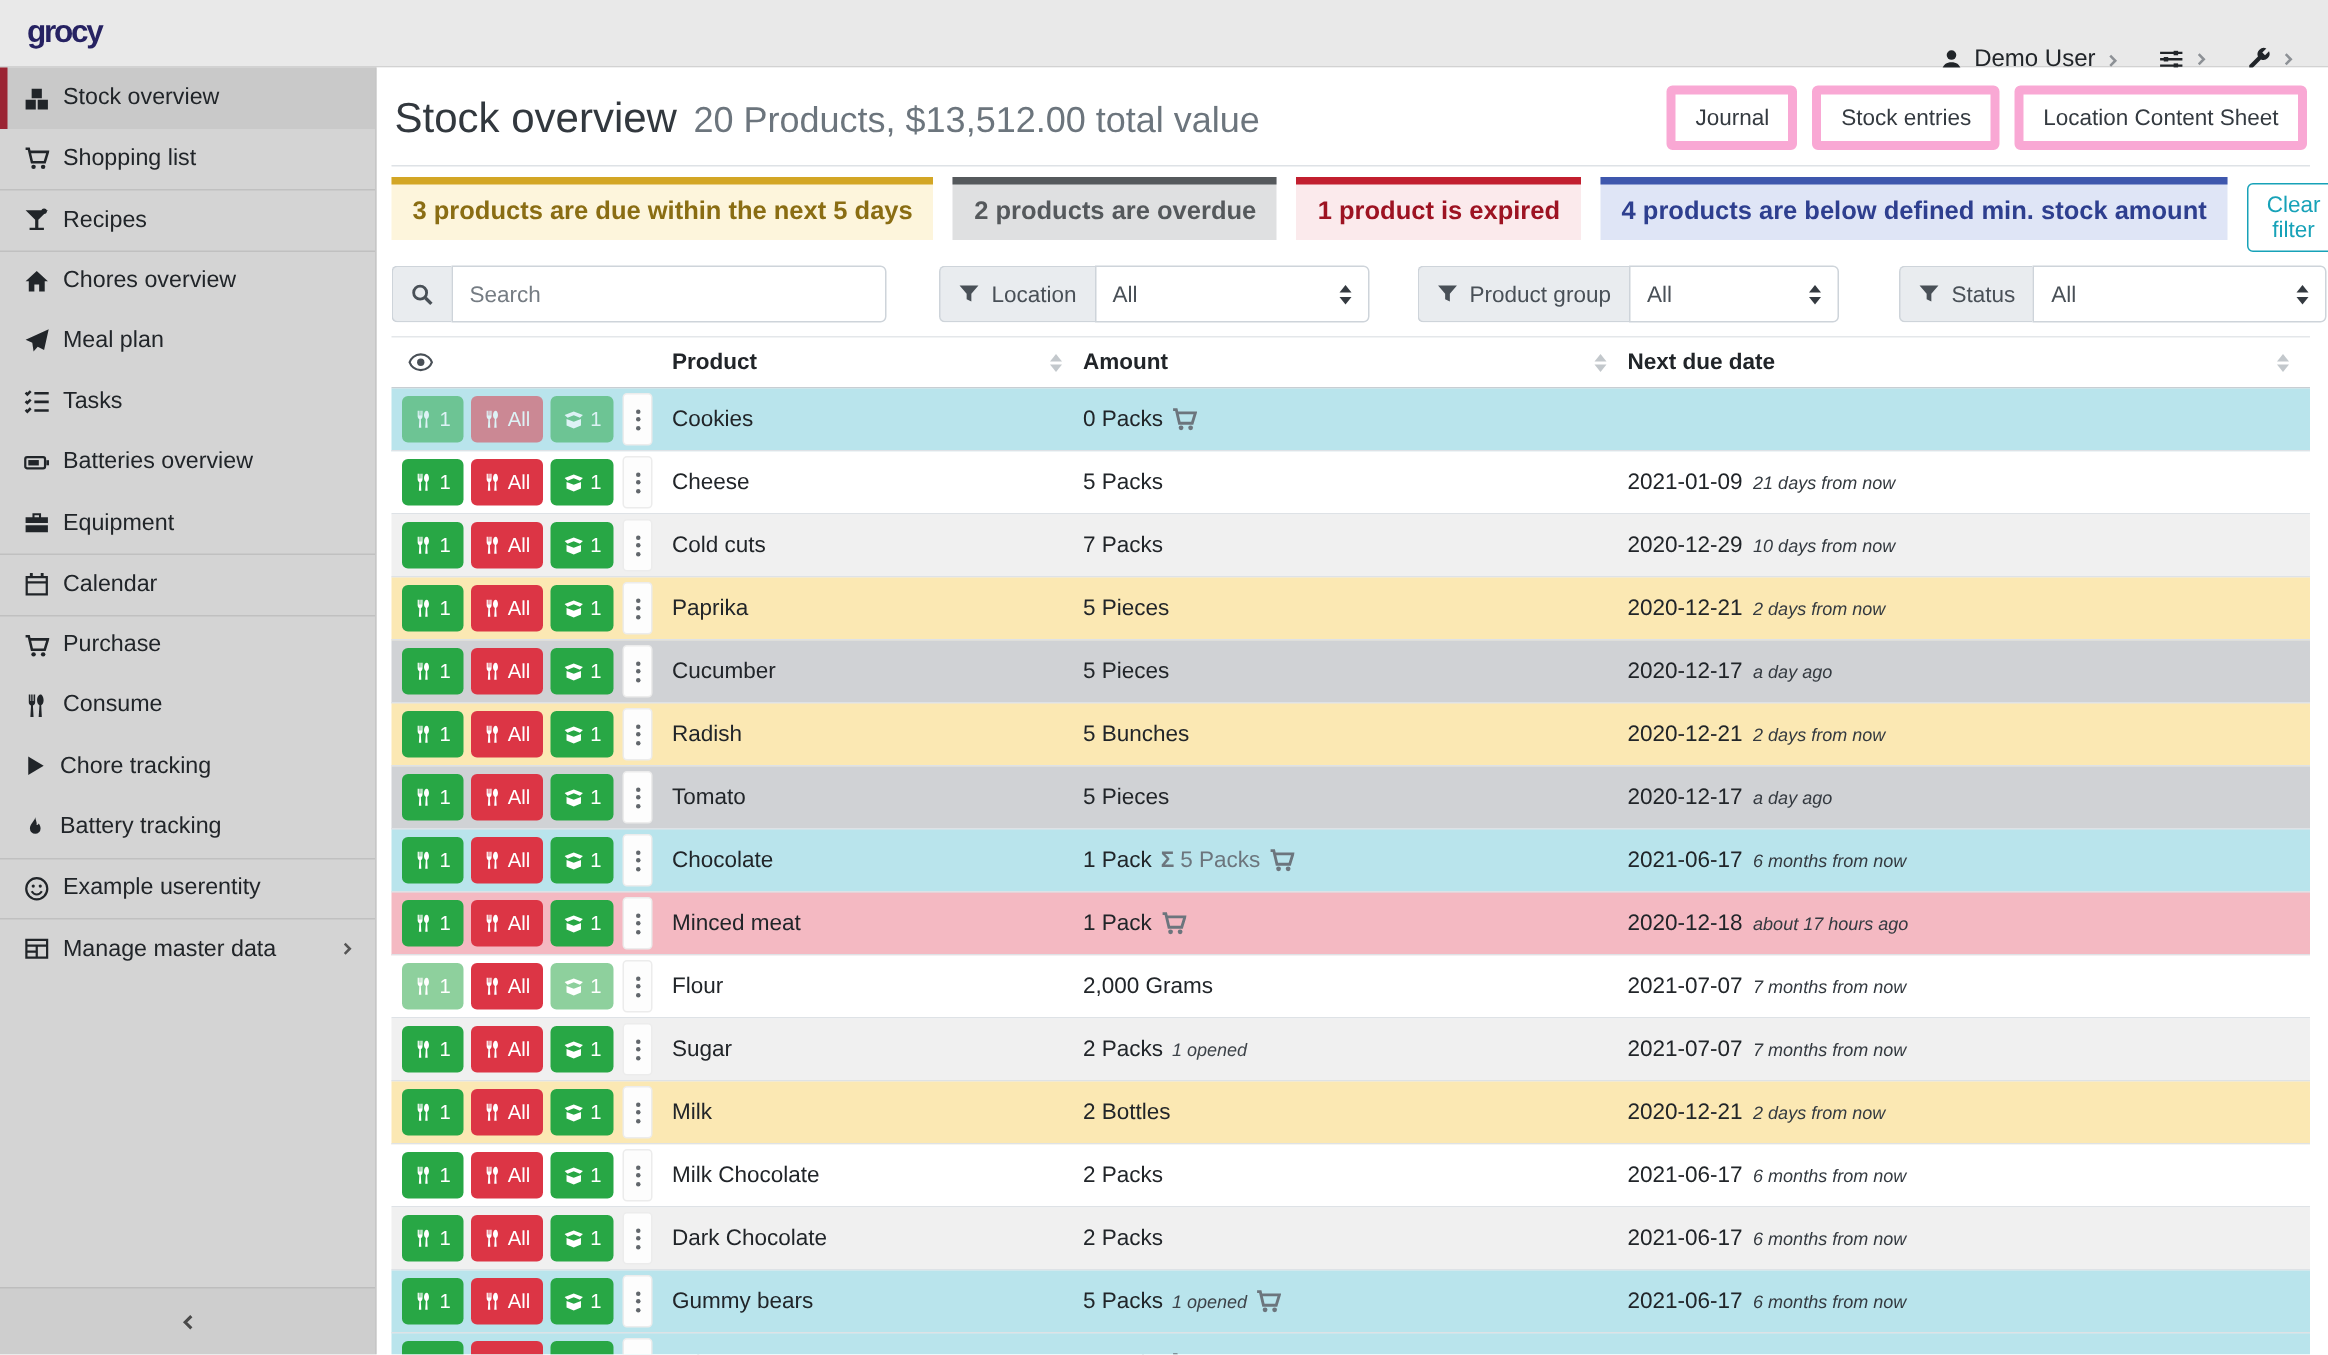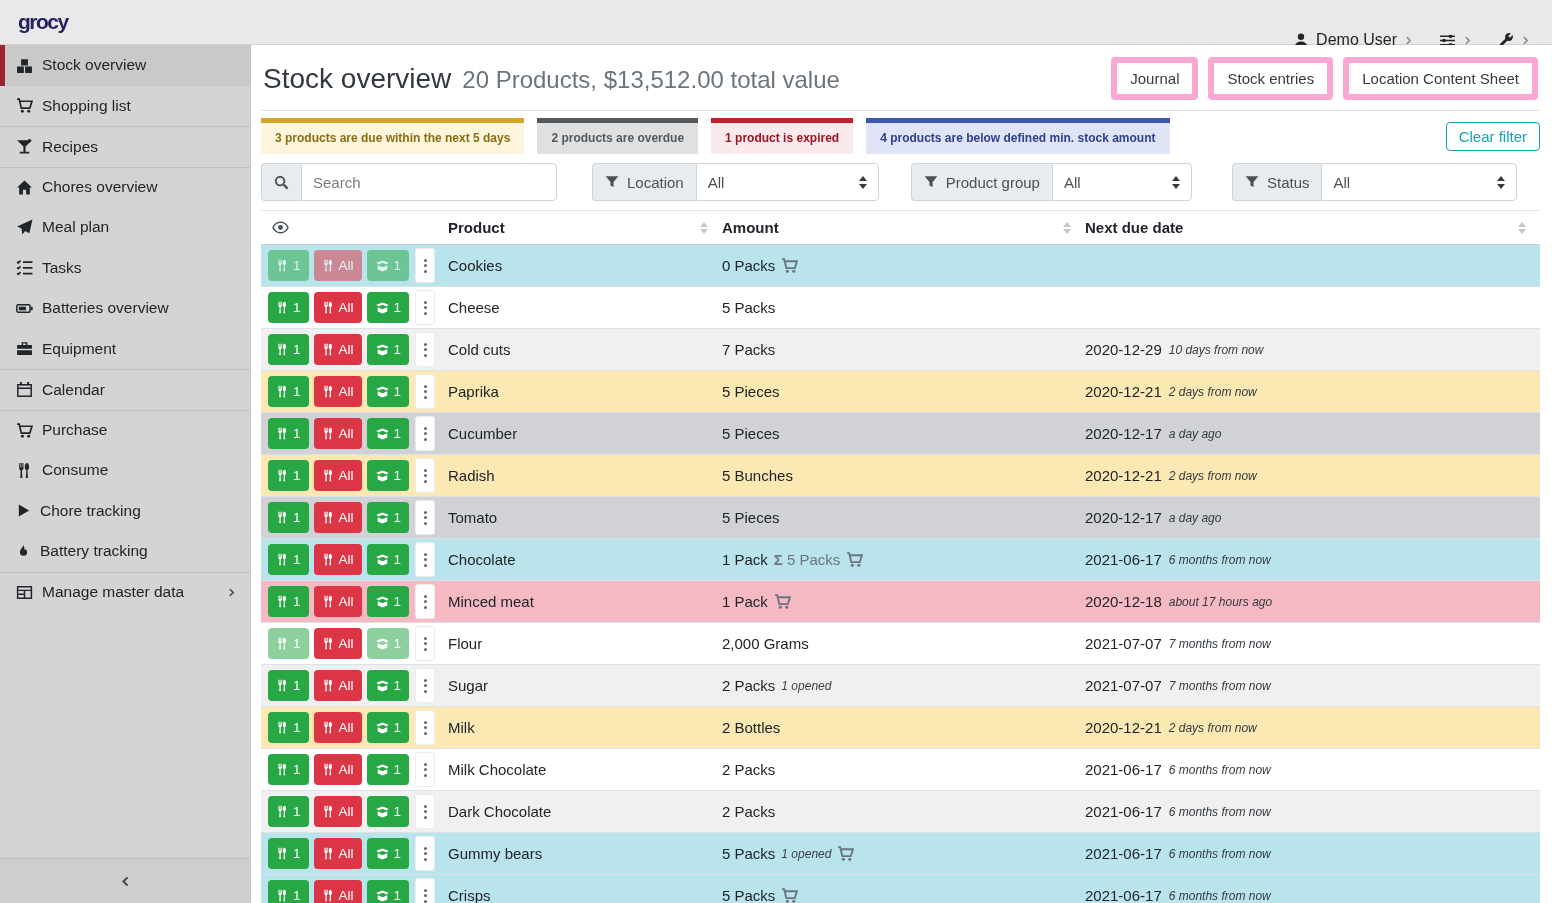--- a/index.html
+++ b/index.html
@@ -3,21 +3,21 @@
 <meta charset="utf-8">
 <style>
   * { box-sizing: border-box; margin: 0; padding: 0; }
   html,body { width:1552px; height:903px; overflow:hidden;
     font-family:"Liberation Sans","DejaVu Sans",sans-serif; background:#fff; color:#212529; }
 
   
   .topbar { height:45px; background:#e9e9e9; border-bottom:1px solid #d2d2d2;
     display:flex; align-items:center; justify-content:space-between; padding:0 22px 0 18px; }
   .logo { font-size:21px; font-weight:800; letter-spacing:-1.5px; color:#262262; cursor:pointer; }
-  .topbar-right { display:flex; align-items:center; gap:26px;margin-top:36px; }
+  .topbar-right { display:flex; align-items:flex-start; gap:26px;margin-top:36px; }
   .topbar-item { display:flex; align-items:center; gap:7px; font-size:16px; color:#212529; cursor:pointer; }
   .topbar-item .chev { color:#8d9196; }
   .ic { flex:none; display:block; }
 
   
   .layout { display:flex; height:858px; }
   .sidebar { position:relative; width:251px; flex:none; background:#d4d4d4; border-right:1px solid #c6c6c6; }
   .nav-item { height:40.5px; display:flex; align-items:center; gap:9px; padding:0 14px 0 16px;
     font-size:15.5px; color:#212529; cursor:pointer; }
   .nav-item.group-start { border-top:1px solid #c0c0c0; }
@@ -32,34 +32,34 @@
     border-bottom:1px solid #dee2e6; }
   .titles { display:flex; align-items:baseline; gap:11px; }
   .page-title { font-size:28px; font-weight:500; color:#32383e; }
   .page-subtitle { font-size:24px; font-weight:400; color:#6c757d; }
   .header-buttons { display:flex; gap:10px; }
   .btn-outline-dark { background:#fff; border:6px solid #f9a8d4; color:#343a40; border-radius:4px;
     font-size:15px; padding:7px 13px; cursor:pointer; font-family:inherit; }
 
   
   .chips-row { display:flex; align-items:flex-start; gap:13px; margin-top:7px; }
-  .chip { border-top:5px solid; padding:8px 14px 9px 14px; font-size:12px; font-weight:700; cursor:pointer; white-space:nowrap; }
+  .chip { border-top:5px solid; padding:8px 14px 9px 14px; font-size:17px; font-weight:700; cursor:pointer; white-space:nowrap; }
   .chip-duesoon  { border-color:#d3a625; background:#fdf5dc; color:#8a6d13; }
   .chip-overdue  { border-color:#55595c; background:#dfe0e1; color:#55595c; }
   .chip-expired  { border-color:#c21f2f; background:#fbeaec; color:#9d1322; }
   .chip-belowmin { border-color:#3e57ad; background:#dfe5f6; color:#2e3f8f; }
   .btn-clear { margin-left:auto; margin-top:4px; background:#fff; border:1px solid #17a2b8; color:#17a2b8;
     border-radius:4px; font-size:15px; padding:5px 12px; cursor:pointer; font-family:inherit; }
 
   
   .filter-row { display:flex; align-items:center; margin-top:9px; height:38px; }
   .input-group { display:flex; height:38px; }
   .ig-addon { background:#e9ecef; border:1px solid #ced4da; border-right:0; border-radius:4px 0 0 4px;
     display:flex; align-items:center; gap:8px; padding:0 12px; color:#495057; font-size:15px; white-space:nowrap; }
-  .search-input { width:256px; border:1px solid #ced4da; border-radius:0 4px 4px 0; padding:0 11px;
+  .search-input { width:290px; border:1px solid #ced4da; border-radius:0 4px 4px 0; padding:0 11px;
     font-size:15px; color:#495057; font-family:inherit; outline:none; }
   .search-input::placeholder { color:#757c83; }
   .select { border:1px solid #ced4da; border-radius:0 4px 4px 0; background:#fff; display:flex;
     align-items:center; justify-content:space-between; padding:0 11px; font-size:15px; color:#495057; cursor:pointer; }
   .updown { display:flex; flex-direction:column; gap:3px; }
   .updown .tri-up { width:0; height:0; border-left:4px solid transparent; border-right:4px solid transparent; border-bottom:5px solid #343a40; }
   .updown .tri-dn { width:0; height:0; border-left:4px solid transparent; border-right:4px solid transparent; border-top:5px solid #343a40; }
   .sp-a{width:35px;flex:none}.sp-b{width:32px;flex:none}.sp-c{width:40px;flex:none}
 
   
@@ -222,20 +222,29 @@
         </svg>
       <span>Chore tracking</span>
     </div>
     <div class="nav-item">
       <svg class="ic" width="15" height="16" viewBox="0 0 16 16" fill="currentColor">
           <path d="M8 .8C8.4 3.4 4.2 5.6 4.2 9.4a3.8 3.8 0 0 0 7.6 0c0-1.5-.7-2.6-1.3-3.6-.4.8-1 1.2-1.6 1.2C9.6 5 8 3.4 8 .8z"></path>
         </svg>
       <span>Battery tracking</span>
     </div>
     <div class="nav-item group-start">
+      <svg class="ic" width="17" height="17" viewBox="0 0 16 16" fill="currentColor">
+          <circle cx="8" cy="8" r="6.6" fill="none" stroke="currentColor" stroke-width="1.4"></circle>
+          <circle cx="5.8" cy="6.3" r="1"></circle>
+          <circle cx="10.2" cy="6.3" r="1"></circle>
+          <path fill="none" stroke="currentColor" stroke-width="1.3" d="M4.8 9.6c.8 1.3 2 2 3.2 2s2.4-.7 3.2-2"></path>
+        </svg>
+      <span>Example userentity</span>
+    </div>
+    <div class="nav-item group-start">
       <svg class="ic" width="17" height="17" viewBox="0 0 16 16" fill="none" stroke="currentColor" stroke-width="1.4">
           <path d="M1.5 2.5h13v11h-13zM1.5 6h13M8 6v7.5M1.5 9.75H8"></path>
         </svg>
       <span>Manage master data</span>
       <svg class="ic nav-chev" width="9" height="11" viewBox="0 0 16 16" fill="none" stroke="currentColor" stroke-width="3">
           <path d="m5 2 6 6-6 6"></path>
         </svg>
     </div>
     <div class="sidebar-footer">
       <svg class="ic" width="11" height="13" viewBox="0 0 16 16" fill="none" stroke="currentColor" stroke-width="3">
@@ -430,20 +439,24 @@
                 <i></i>
               </button>
     </div>
     <div class="c-product">
       <span class="cell-text">Cheese</span>
     </div>
     <div class="c-amount">
       <span class="cell-text">5 Packs</span>
 
     </div>
+    <div class="c-due">
+      <span class="cell-text">2021-01-09</span>
+      <span class="due-rel">21 days from now</span>
+    </div>
   </div>
           <div class="tr status-stripe">
     <div class="c-actions">
       <button class="btn-act btn-green">
         <svg class="ic" width="13" height="13" viewBox="0 0 16 16" fill="currentColor">
                   <path d="M3 1v4.8c0 1 .6 1.8 1.4 2.1L4 15h2l-.4-7.1C6.4 7.6 7 6.8 7 5.8V1H6v4H5.4V1h-.9v4H4V1zM10.5 1C9.2 1 8.2 2.6 8.2 4.6c0 1.5.6 2.7 1.5 3.1L9.2 15h2l-.4-7.3c.9-.4 1.5-1.6 1.5-3.1 0-2-1-3.6-1.8-3.6z"></path>
                 </svg>
         <span class="lbl">1</span>
       </button>
       <button class="btn-act btn-red">

